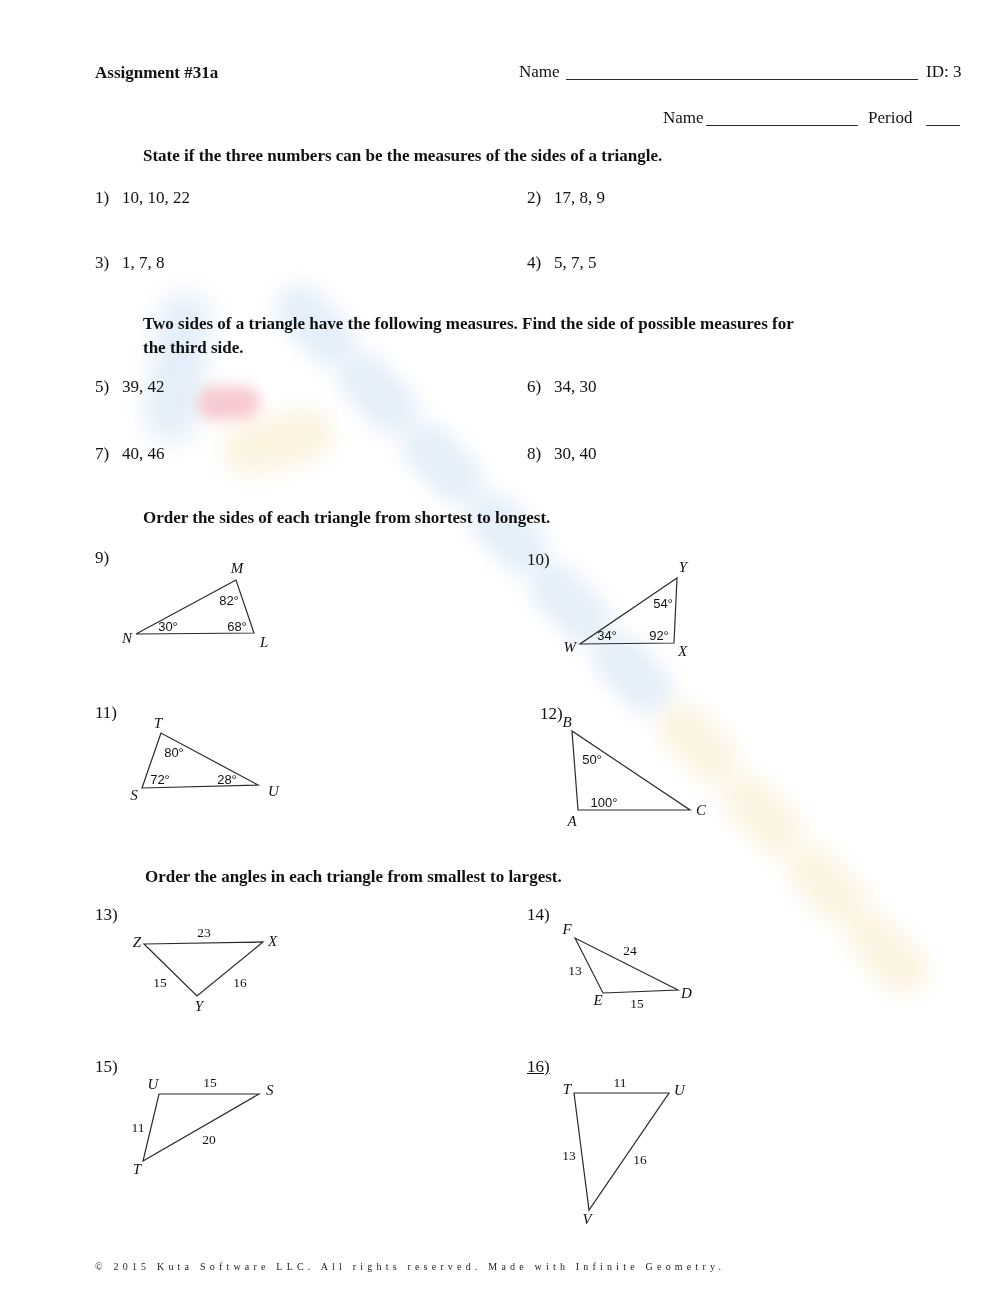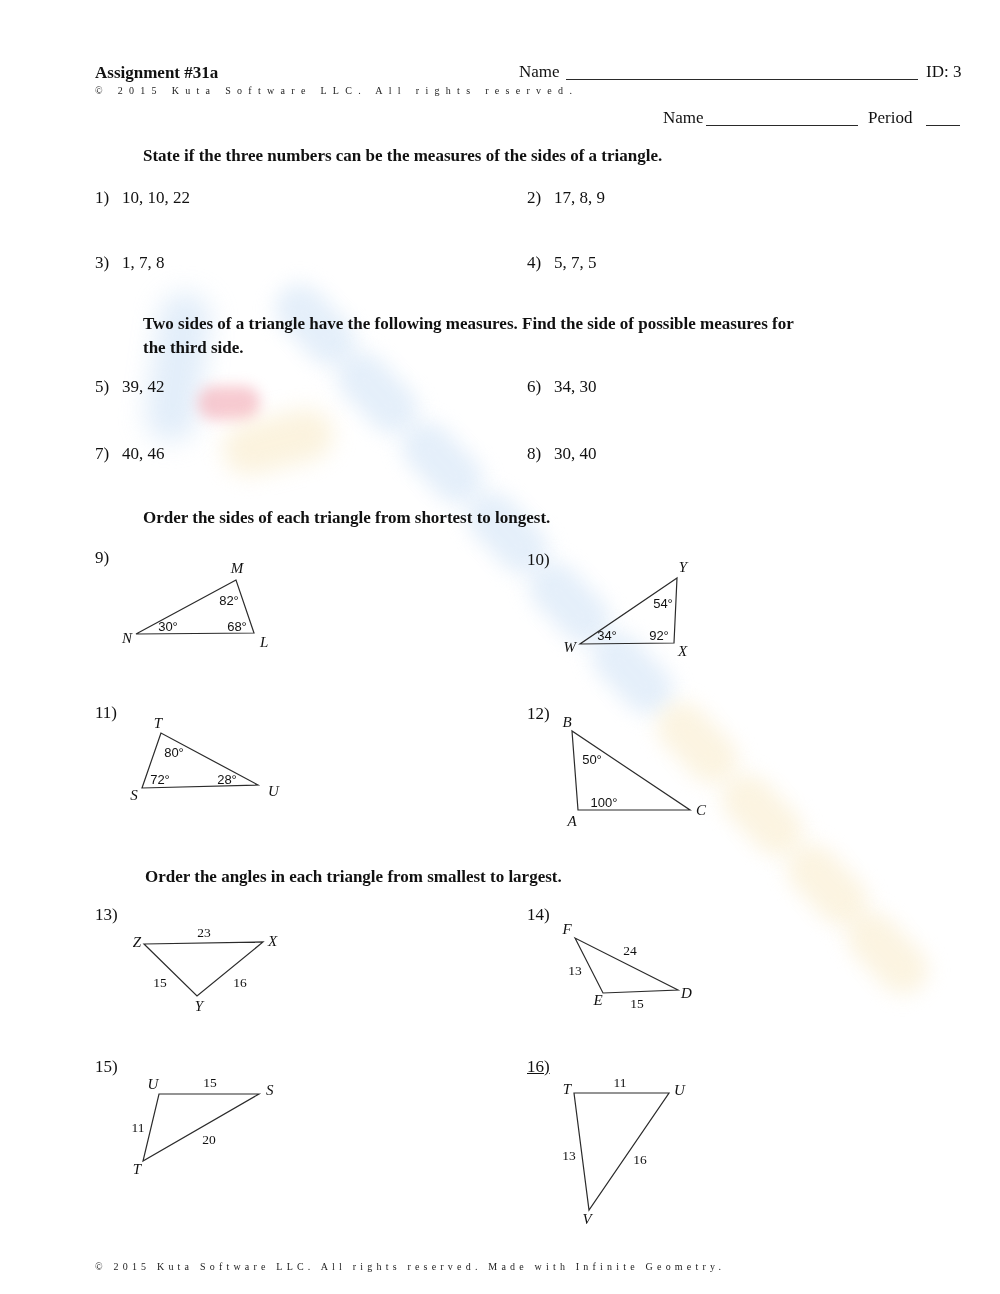--- a/index.html
+++ b/index.html
@@ -64,21 +64,20 @@
     <div class="wm-blob wm-yellow wm-rot" style="left:650px;top:718px;width:95px;height:50px;"></div>
     <div class="wm-blob wm-yellow wm-rot" style="left:715px;top:790px;width:95px;height:50px;"></div>
     <div class="wm-blob wm-yellow wm-rot" style="left:780px;top:860px;width:95px;height:50px;"></div>
     <div class="wm-blob wm-yellow wm-rot" style="left:840px;top:928px;width:95px;height:50px;"></div>
   </div>
 
   <div class="abs assignment" style="left:95px;top:63px;">Assignment #31a</div>
   <div class="abs plain17" style="left:519px;top:62px;text-align:right;">Name</div>
   <div class="blank-line" style="left:566px;top:79px;width:352px;"></div>
   <div class="abs plain17" style="left:926px;top:62px;">ID: 3</div>
-  <div class="abs copyright" style="left:95px;top:85px;">© 2015 Kuta Software LLC.  All rights reserved.</div>
   <div class="abs plain17" style="left:663px;top:108px;">Name</div>
   <div class="blank-line" style="left:706px;top:125px;width:152px;"></div>
   <div class="abs plain17" style="left:868px;top:108px;">Period</div>
   <div class="blank-line" style="left:926px;top:125px;width:34px;"></div>
 
   <div class="abs sec-heading" style="left:95px;top:146px;">State if the three numbers can be the measures of the sides of a triangle.</div>
   <div class="abs problem" style="left:95px;top:188px;">
     <span class="pnum">1)</span>
     <span>10, 10, 22</span>
   </div>
@@ -142,21 +141,21 @@
   <svg class="fig" style="left:120px;top:710px;" width="170" height="95" viewBox="0 0 170 95">
     <polygon class="tri" points="41,23 22,78 138,75"></polygon>
     <text class="vtx mid" x="38" y="18">T</text>
     <text class="vtx mid" x="14" y="90">S</text>
     <text class="vtx" x="148" y="86">U</text>
     <text class="ang mid" x="54" y="47">80°</text>
     <text class="ang mid" x="40" y="74">72°</text>
     <text class="ang mid" x="107" y="74">28°</text>
   </svg>
 
-  <div class="abs pnum-only" style="left:527px;top:704px;">12)</div>
+  <div class="abs pnum-only" style="left:540px;top:704px;">12)</div>
   <svg class="fig" style="left:555px;top:715px;" width="160" height="115" viewBox="0 0 160 115">
     <polygon class="tri" points="17,16 23,95 135,95"></polygon>
     <text class="vtx mid" x="12" y="12">B</text>
     <text class="vtx mid" x="17" y="111">A</text>
     <text class="vtx" x="141" y="100">C</text>
     <text class="ang mid" x="37" y="49">50°</text>
     <text class="ang mid" x="49" y="92">100°</text>
   </svg>
 
   <div class="abs sec-heading" style="left:97px;top:867px;text-align:right;">Order the angles in each triangle from smallest to largest.</div>

